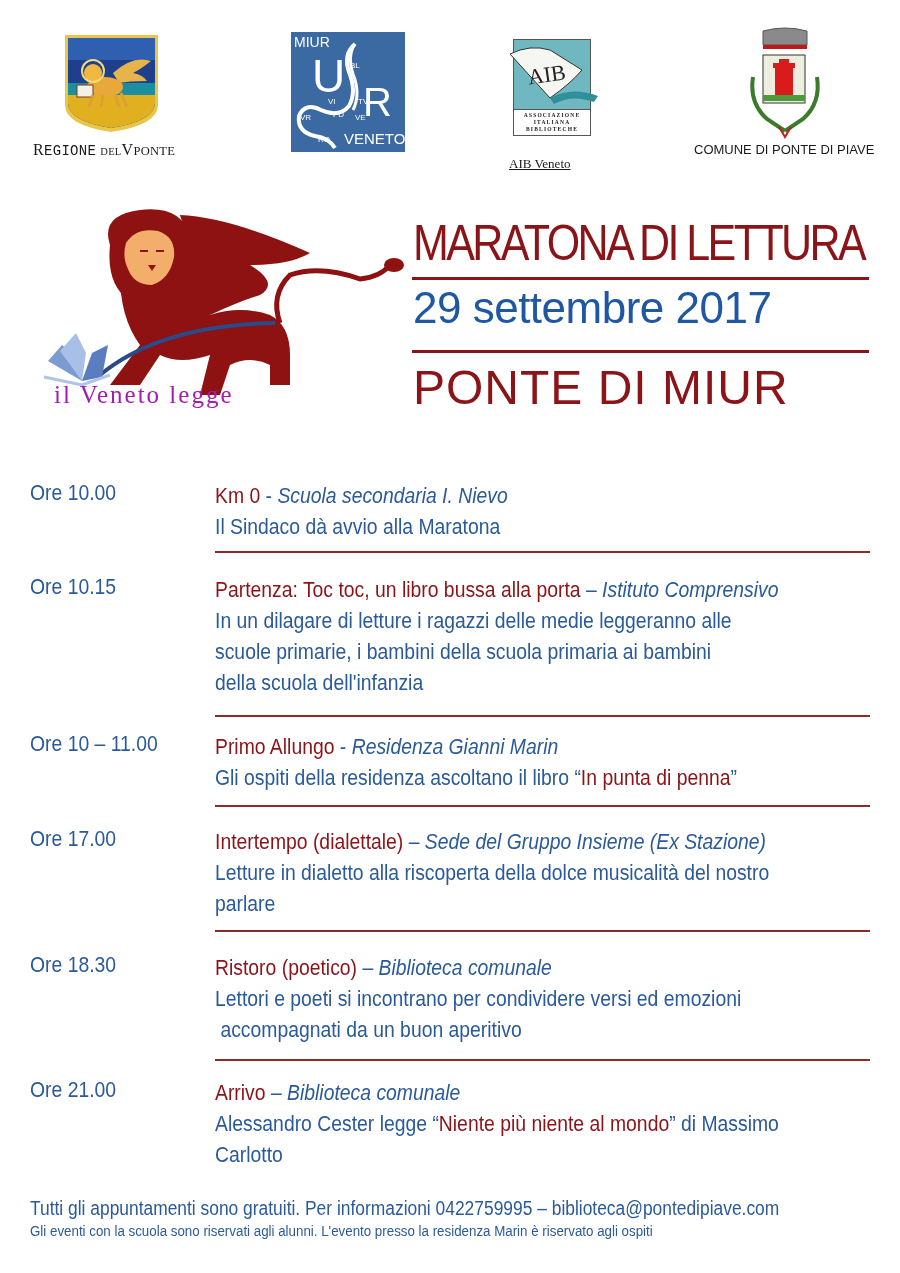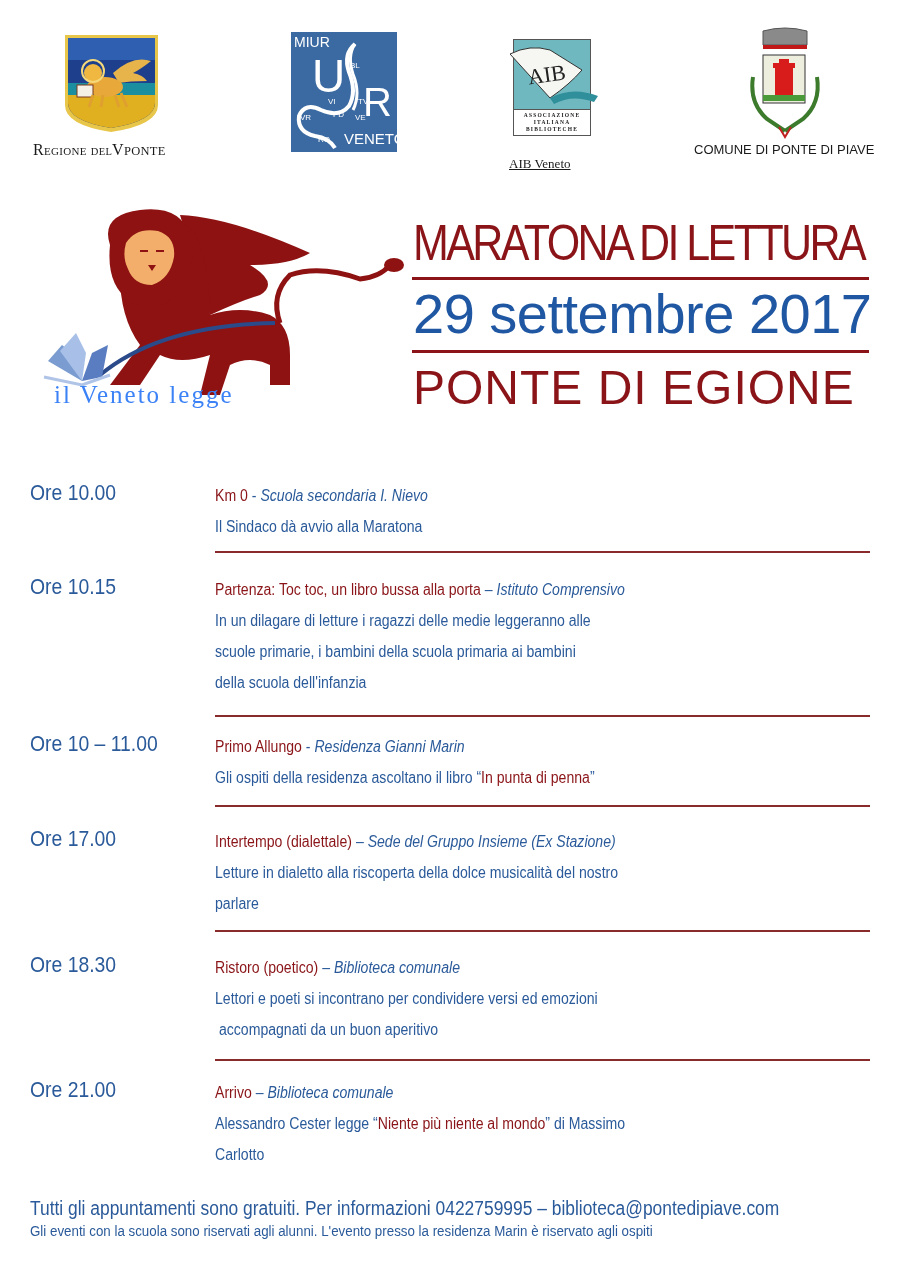--- a/index.html
+++ b/index.html
@@ -5,28 +5,28 @@
     html, body { margin:0; padding:0; background:#ffffff; }
     body { width:900px; height:1273px; position:relative; overflow:hidden; font-family:"Liberation Sans", sans-serif; }
     .abs { position:absolute; }
 
     
     .logo-caption-serif { font-family:"Liberation Serif", serif; color:#1a1a1a; }
     .logo-caption-sans { font-family:"Liberation Sans", sans-serif; color:#1a1a1a; }
 
     
     .title-main { font-family:"Liberation Sans", sans-serif; color:#8a1418; font-size:47px; letter-spacing:-3px; transform:scaleX(0.86); transform-origin:left top; white-space:nowrap; line-height:1; }
-    .title-date { color:#1f57a3; font-size:56px; white-space:nowrap; line-height:1; letter-spacing:-0.5px; }
+    .title-date { color:#1f57a3; font-size:44px; white-space:nowrap; line-height:1; letter-spacing:-0.5px; }
     .title-place { color:#8a1418; font-size:48px; white-space:nowrap; line-height:1; letter-spacing:1px; }
     .hrule { background:#8a1418; height:3px; }
 
     
     .sched-row { position:absolute; left:0; width:900px; }
     .time { position:absolute; left:30px; color:#2a5a9a; font-size:22px; transform:scaleX(0.88); transform-origin:left top; white-space:nowrap; }
-    .content { position:absolute; left:215px; width:670px; font-size:16px; line-height:31px; color:#2a5a9a; }
+    .content { position:absolute; left:215px; width:670px; font-size:22px; line-height:31px; color:#2a5a9a; }
     .content .line { white-space:nowrap; transform:scaleX(0.88); transform-origin:left top; display:block; }
     .evt-title { color:#8a1418; }
     .evt-sep { color:#2a5a9a; }
     .evt-place { color:#2a5a9a; font-style:italic; }
     .red { color:#8a1418; }
     .divider { position:absolute; left:215px; width:655px; height:2px; background:#8a2b2b; }
 
     .foot1 { color:#2a5a9a; font-size:20px; white-space:nowrap; transform:scaleX(0.87); transform-origin:left top; }
     .foot2 { color:#2a5a9a; font-size:15.5px; white-space:nowrap; transform:scaleX(0.86); transform-origin:left top; }
   </style>
@@ -42,24 +42,24 @@
     <path d="M5 62 H92 V70 Q92 88 48 95 Q5 88 5 70 Z" fill="#e0b020"></path>
     <path d="M50 40 Q70 22 88 28 Q78 36 70 40 Q80 42 84 48 Q66 48 56 50 Z" fill="#e6b44a"></path>
     <ellipse cx="42" cy="54" rx="18" ry="10" fill="#e9a83a"></ellipse>
     <circle cx="30" cy="40" r="9" fill="#f0b840"></circle>
     <circle cx="30" cy="38" r="11" fill="none" stroke="#f5d87a" stroke-width="2"></circle>
     <rect x="14" y="52" width="16" height="12" fill="#f4f0e6" stroke="#7a3a20" stroke-width="1"></rect>
     <path d="M30 62 L26 74 M40 62 L38 74 M52 62 L56 74 M58 60 L64 74" stroke="#e0a030" stroke-width="3"></path>
   </svg>
 </div>
 <div class="abs logo-caption-serif" style="left:33px;top:141px;width:160px;font-size:15px;letter-spacing:0.3px;white-space:nowrap;">
-  <span style="font-size:16px;">R</span><span style="font-size:11px;">EGIONE</span> <span style="font-size:10.5px;margin-top:39px;">DEL</span><span style="font-size:16px;">V</span><span style="font-size:12.5px;">PONTE</span>
+  <span style="font-size:16px;">R</span><span style="font-size:14px;font-family:Liberation Mono, monospace;">EGIONE</span> <span style="font-size:10.5px;margin-top:39px;">DEL</span><span style="font-size:16px;">V</span><span style="font-size:12.5px;">PONTE</span>
 </div>
 
-<div class="abs" style="left:291px;top:32px;width:106px;height:120px;background:#3b6aa2;">
+<div class="abs" style="left:291px;top:32px;width:114px;height:120px;background:#3b6aa2;">
   <svg width="114" height="120" viewBox="0 0 114 120">
     <text x="3" y="15" fill="#fff" font-family="Liberation Sans, sans-serif" font-size="14">MIUR</text>
     <text x="21" y="60" fill="#fff" font-family="Liberation Sans, sans-serif" font-size="46">U</text>
     <path d="M64 12 Q52 22 58 40 Q66 60 58 74 Q48 86 30 78 Q14 70 8 84 Q6 100 24 104 Q38 106 44 116" stroke="#fff" stroke-width="4" fill="none"></path>
     <path d="M64 12 Q56 24 62 42 Q70 62 62 78" stroke="#fff" stroke-width="3" fill="none"></path>
     <text x="72" y="84" fill="#fff" font-family="Liberation Sans, sans-serif" font-size="40">R</text>
     <text x="53" y="112" fill="#fff" font-family="Liberation Sans, sans-serif" font-size="15">VENETO</text>
     <text x="59" y="36" fill="#fff" font-family="Liberation Sans, sans-serif" font-size="8">BL</text>
     <text x="37" y="72" fill="#fff" font-family="Liberation Sans, sans-serif" font-size="8">VI</text>
     <text x="67" y="72" fill="#fff" font-family="Liberation Sans, sans-serif" font-size="8">TV</text>
@@ -116,28 +116,28 @@
     <path d="M240 118 Q230 90 250 70 Q280 60 320 74 Q340 72 350 60" stroke="#8e1212" stroke-width="5" fill="none"></path>
     <ellipse cx="354" cy="60" rx="10" ry="7" fill="#8e1212"></ellipse>
 
     <path d="M60 170 Q120 120 235 118" stroke="#2a4a8a" stroke-width="4" fill="none"></path>
 
     <path d="M8 156 L22 140 L40 154 L42 176 Z" fill="#7a9cd0"></path>
     <path d="M20 146 L36 128 L46 148 L42 176 Z" fill="#a8c0e8"></path>
     <path d="M42 176 L52 148 L68 140 L62 172 Z" fill="#5a7cc0"></path>
     <path d="M4 172 L42 180 L70 170" stroke="#b0c4e8" stroke-width="3" fill="none"></path>
   </svg>
-  <div class="abs" style="left:14px;top:176px;font-family:'Liberation Serif',serif;font-size:25px;color:#3b82f6;letter-spacing:2px;white-space:nowrap;">il Veneto legge</div>
+  <div class="abs" style="left:14px;top:176px;font-family:'Liberation Serif',serif;font-size:25px;color:#a21caf;letter-spacing:2px;white-space:nowrap;">il Veneto legge</div>
 </div>
 
 <div class="abs title-main" style="left:413px;top:218px;font-size:50px;">MARATONA DI LETTURA</div>
 <div class="abs hrule" style="left:412px;top:277px;width:457px;"></div>
 <div class="abs title-date" style="left:413px;top:286px;">29 settembre 2017</div>
 <div class="abs hrule" style="left:412px;top:350px;width:457px;"></div>
-<div class="abs title-place" style="left:413px;top:364px;">PONTE DI EGIONE</div>
+<div class="abs title-place" style="left:413px;top:364px;">PONTE DI MIUR</div>
 
 <div class="sched-row" style="top:480px;">
   <div class="time">Ore 10.00</div>
   <div class="content">
     <span class="line"><span class="evt-title">Km 0</span><span class="evt-sep"> - </span><span class="evt-place">Scuola secondaria I. Nievo</span></span>
     <span class="line">Il Sindaco dà avvio alla Maratona</span>
   </div>
 </div>
 <div class="divider" style="top:551px;"></div>
 

